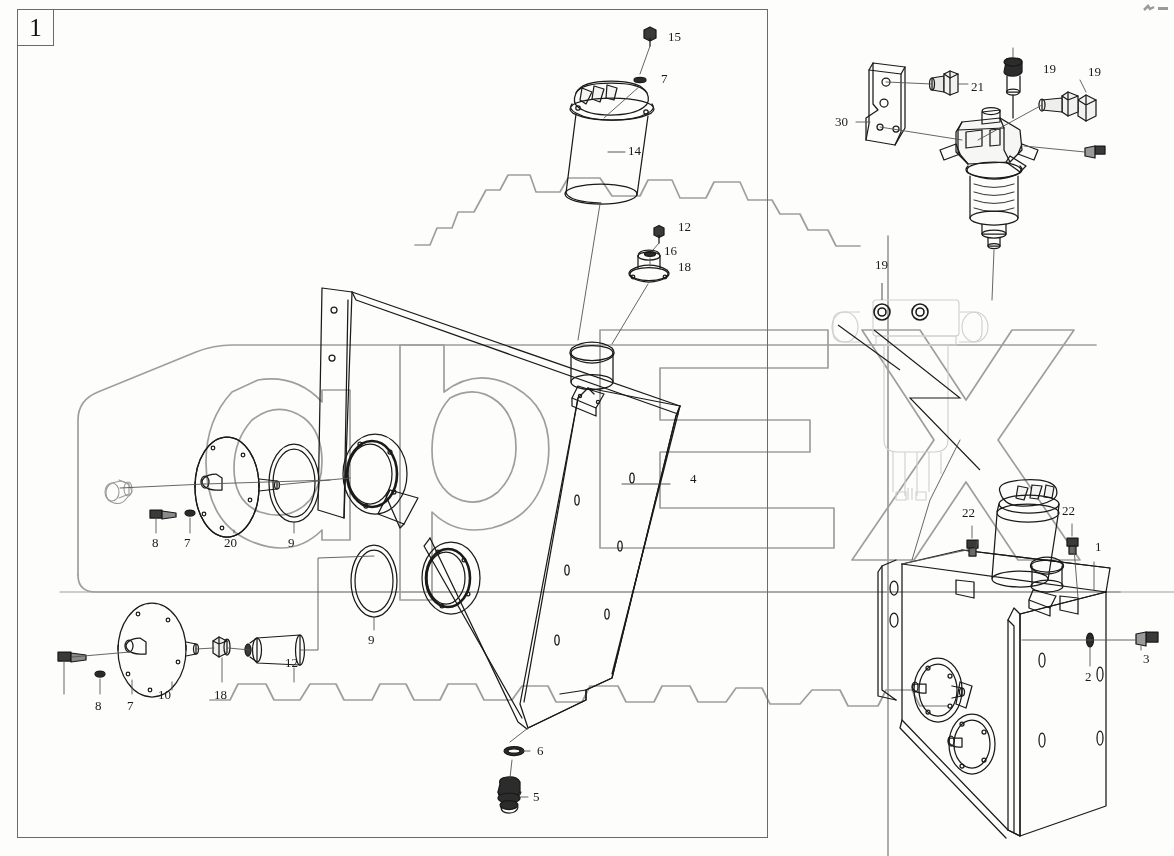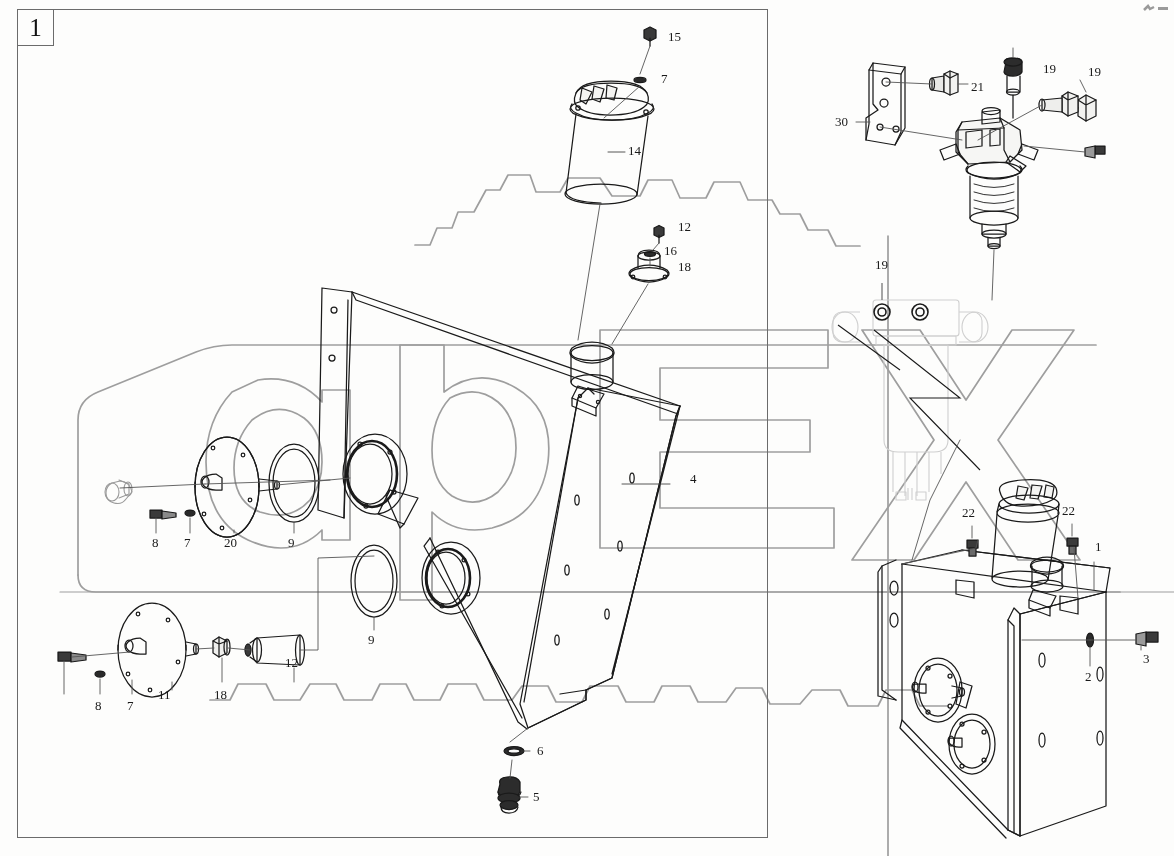--- a/index.html
+++ b/index.html
@@ -578,21 +578,21 @@
   <div class="lbl" style="left:664px;top:244px">16</div>
   <div class="lbl" style="left:678px;top:260px">18</div>
   <div class="lbl" style="left:690px;top:472px">4</div>
   <div class="lbl" style="left:152px;top:536px">8</div>
   <div class="lbl" style="left:184px;top:536px">7</div>
   <div class="lbl" style="left:224px;top:536px">20</div>
   <div class="lbl" style="left:288px;top:536px">9</div>
   <div class="lbl" style="left:368px;top:633px">9</div>
   <div class="lbl" style="left:95px;top:699px">8</div>
   <div class="lbl" style="left:127px;top:699px">7</div>
-  <div class="lbl" style="left:158px;top:688px">11</div>
+  <div class="lbl" style="left:158px;top:688px">10</div>
   <div class="lbl" style="left:214px;top:688px">18</div>
   <div class="lbl" style="left:285px;top:656px">12</div>
   <div class="lbl" style="left:537px;top:744px">6</div>
   <div class="lbl" style="left:533px;top:790px">5</div>
   <div class="lbl" style="left:971px;top:80px">21</div>
   <div class="lbl" style="left:1043px;top:62px">19</div>
   <div class="lbl" style="left:1088px;top:65px">19</div>
   <div class="lbl" style="left:835px;top:115px">30</div>
   <div class="lbl" style="left:875px;top:258px">19</div>
   <div class="lbl" style="left:962px;top:506px">22</div>

